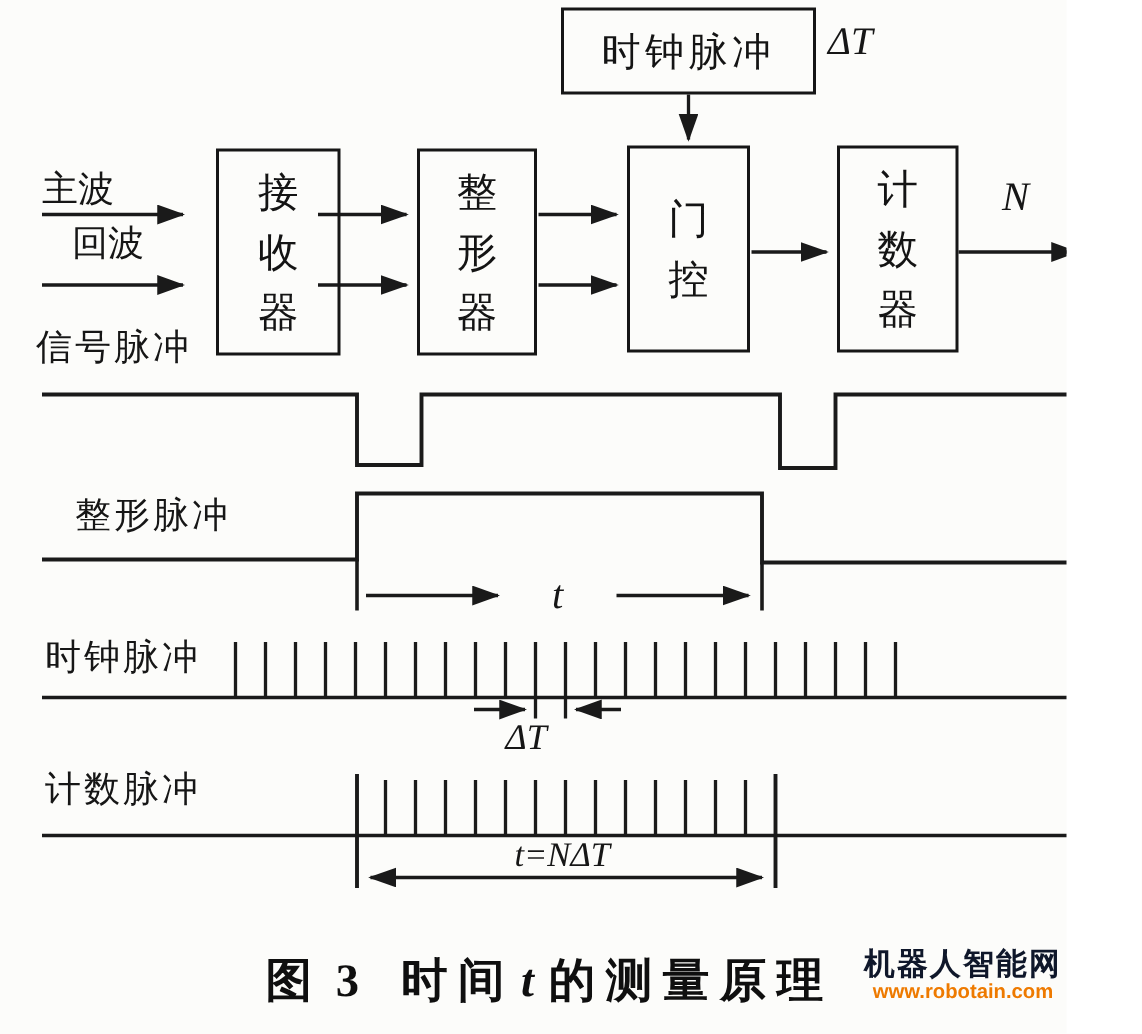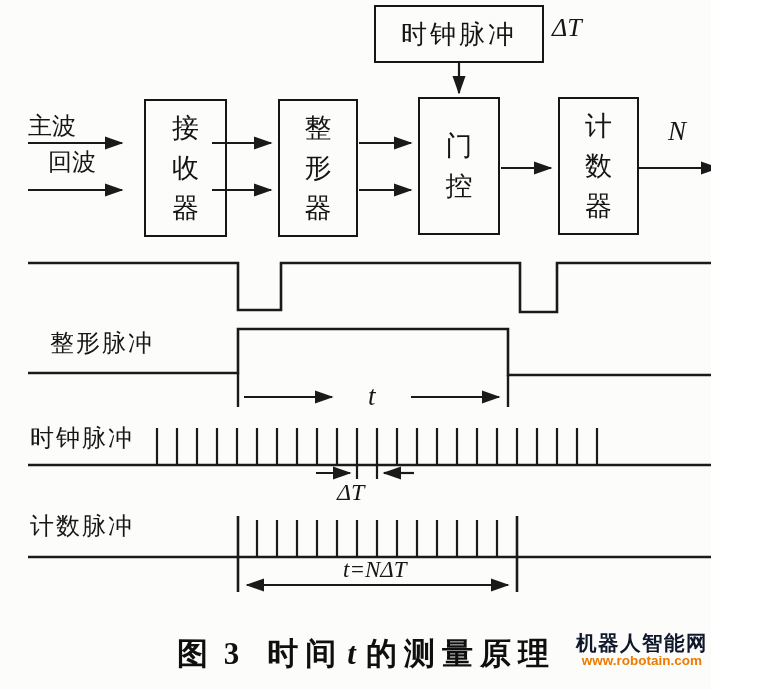--- a/index.html
+++ b/index.html
@@ -152,20 +152,21 @@
   </div>
   <div class="box" style="left:558px;top:97px;width:81px;height:138px;">
     <span class="vlabel">计数器</span>
   </div>
 
   <div class="lbl math" style="left:552px;top:13px;font-size:26px;">ΔT</div>
   <div class="lbl math" style="left:668px;top:116px;font-size:27px;">N</div>
   <div class="lbl" style="left:28px;top:110px;">主波</div>
   <div class="lbl" style="left:28px;top:146px;margin-left:20px;">回波</div>
 
+  <div class="lbl" style="left:24px;top:215px;letter-spacing:2px;">信号脉冲</div>
   <div class="lbl" style="left:30px;top:327px;letter-spacing:2px;margin-left:20px;">整形脉冲</div>
   <div class="lbl math" style="left:368px;top:381px;font-size:27px;">t</div>
   <div class="lbl" style="left:30px;top:422px;letter-spacing:2px;">时钟脉冲</div>
   <div class="lbl math" style="left:337px;top:479px;font-size:24px;">ΔT</div>
   <div class="lbl" style="left:30px;top:510px;letter-spacing:2px;">计数脉冲</div>
   <div class="lbl math" style="left:343px;top:557px;font-size:23px;">t=NΔT</div>
 
   <div class="caption">
     <span class="fig">图 3</span>
     <span class="seg">时间</span>

